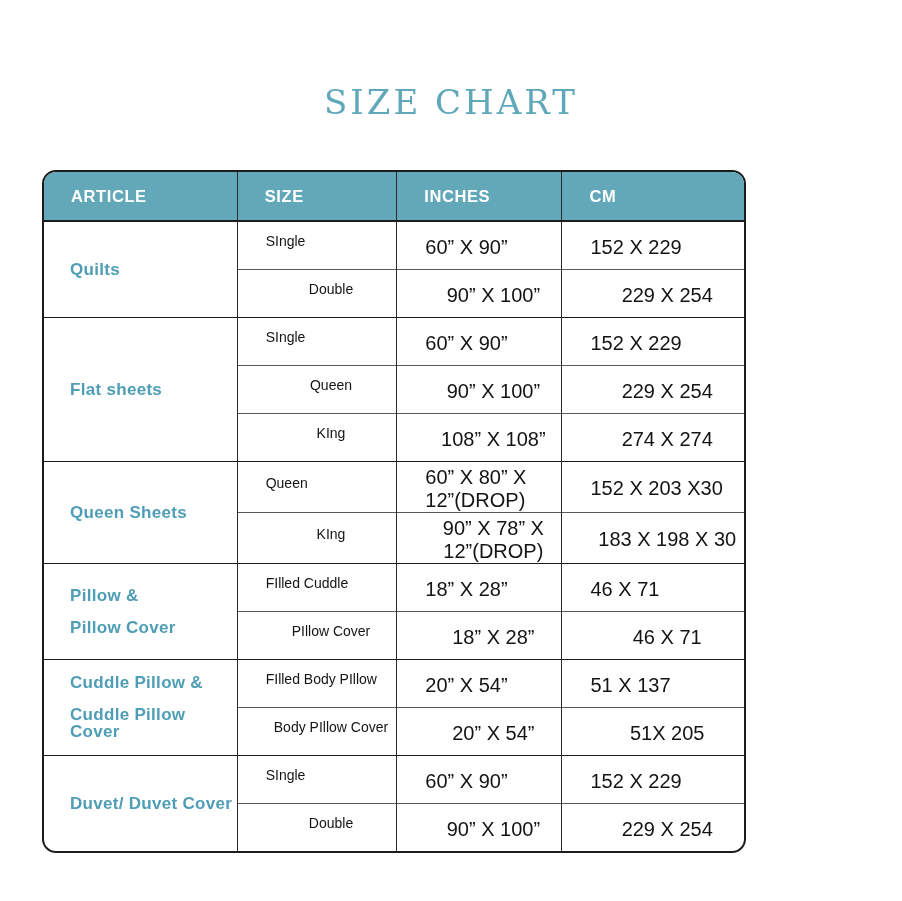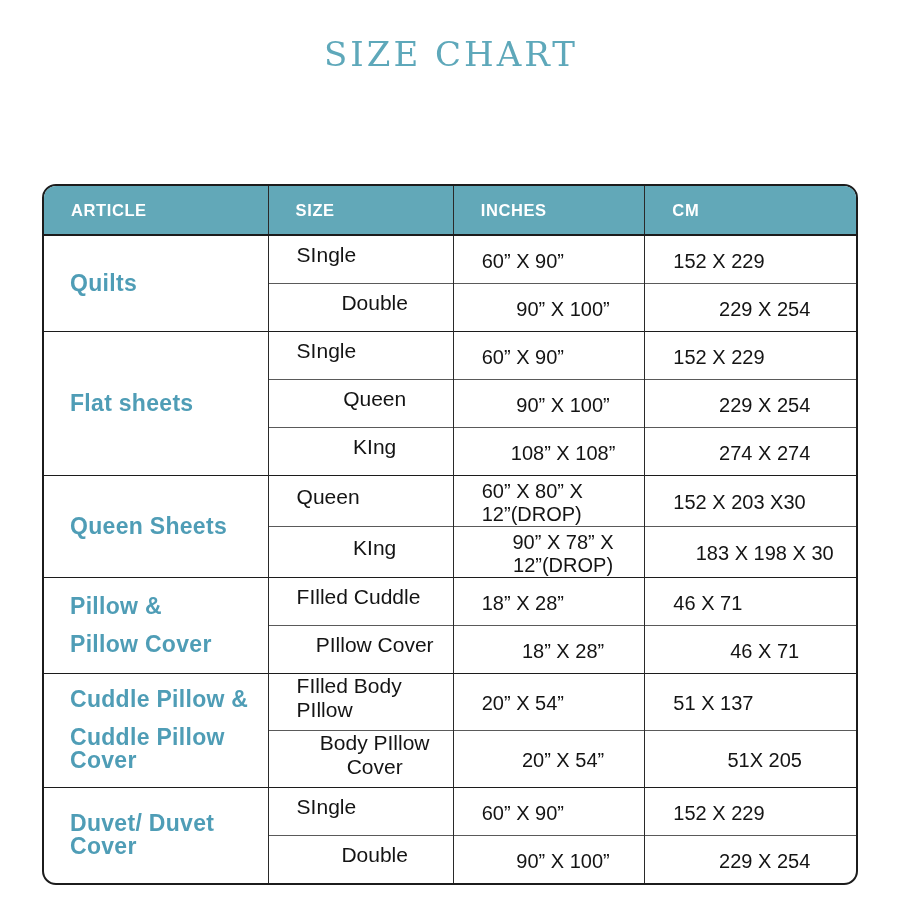--- a/index.html
+++ b/index.html
@@ -10,33 +10,33 @@
   .page {
     position: relative;
     width: 902px;
     height: 901px;
     background: #ffffff;
     overflow: hidden;
     font-family: "Liberation Sans", "DejaVu Sans", sans-serif;
   }
   .page-title {
     margin: 0;
-    padding-top: 34px;
+    padding-top: 82px;
     text-align: center;
     font-family: "DejaVu Serif", "Liberation Serif", serif;
     font-size: 34px;
     font-weight: 500;
     letter-spacing: 3px;
     color: #5ea8ba;
   }
   .table-wrap {
     position: absolute;
     left: 42px;
-    top: 184px;
-    width: 816px;
+    top: 170px;
+    width: 704px;
     border: 2px solid #1c1c1c;
     border-radius: 14px;
     overflow: hidden;
     box-sizing: border-box;
   }
   table.size-table {
     width: 100%;
     border-collapse: collapse;
     table-layout: fixed;
   }
@@ -71,31 +71,31 @@
   }
   tbody tr:not(.group-start) td {
     border-top: 1px solid #5a5a5a;
     text-align: center;
   }
   td.article-cell {
     padding-left: 26px;
   }
   .article-line {
     color: #4f9db6;
-    font-size: 23px;
+    font-size: 17px;
     font-weight: 700;
     letter-spacing: 0.3px;
     line-height: 1;
   }
   .article-line + .article-line {
     margin-top: 15px;
   }
   td.size-cell {
     color: #141414;
-    font-size: 21px;
+    font-size: 14px;
     font-weight: 500;
     padding-bottom: 8px;
   }
   td.inches-cell, td.cm-cell {
     color: #141414;
     font-size: 20px;
     font-weight: 500;
     padding-top: 4px;
   }
 </style>

